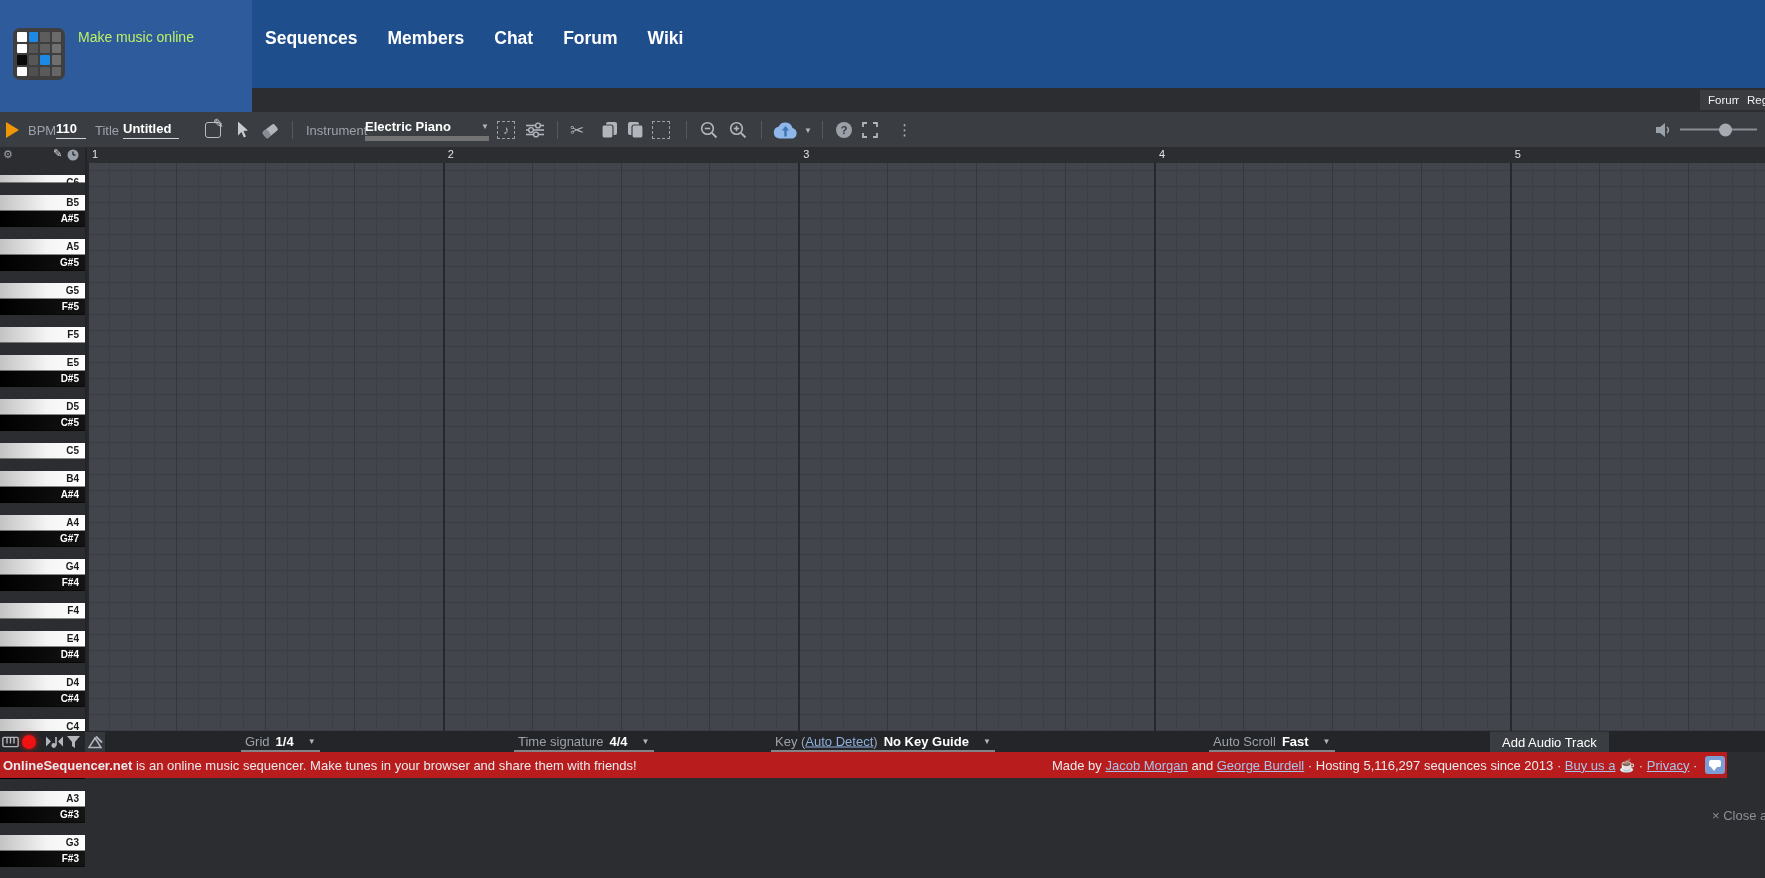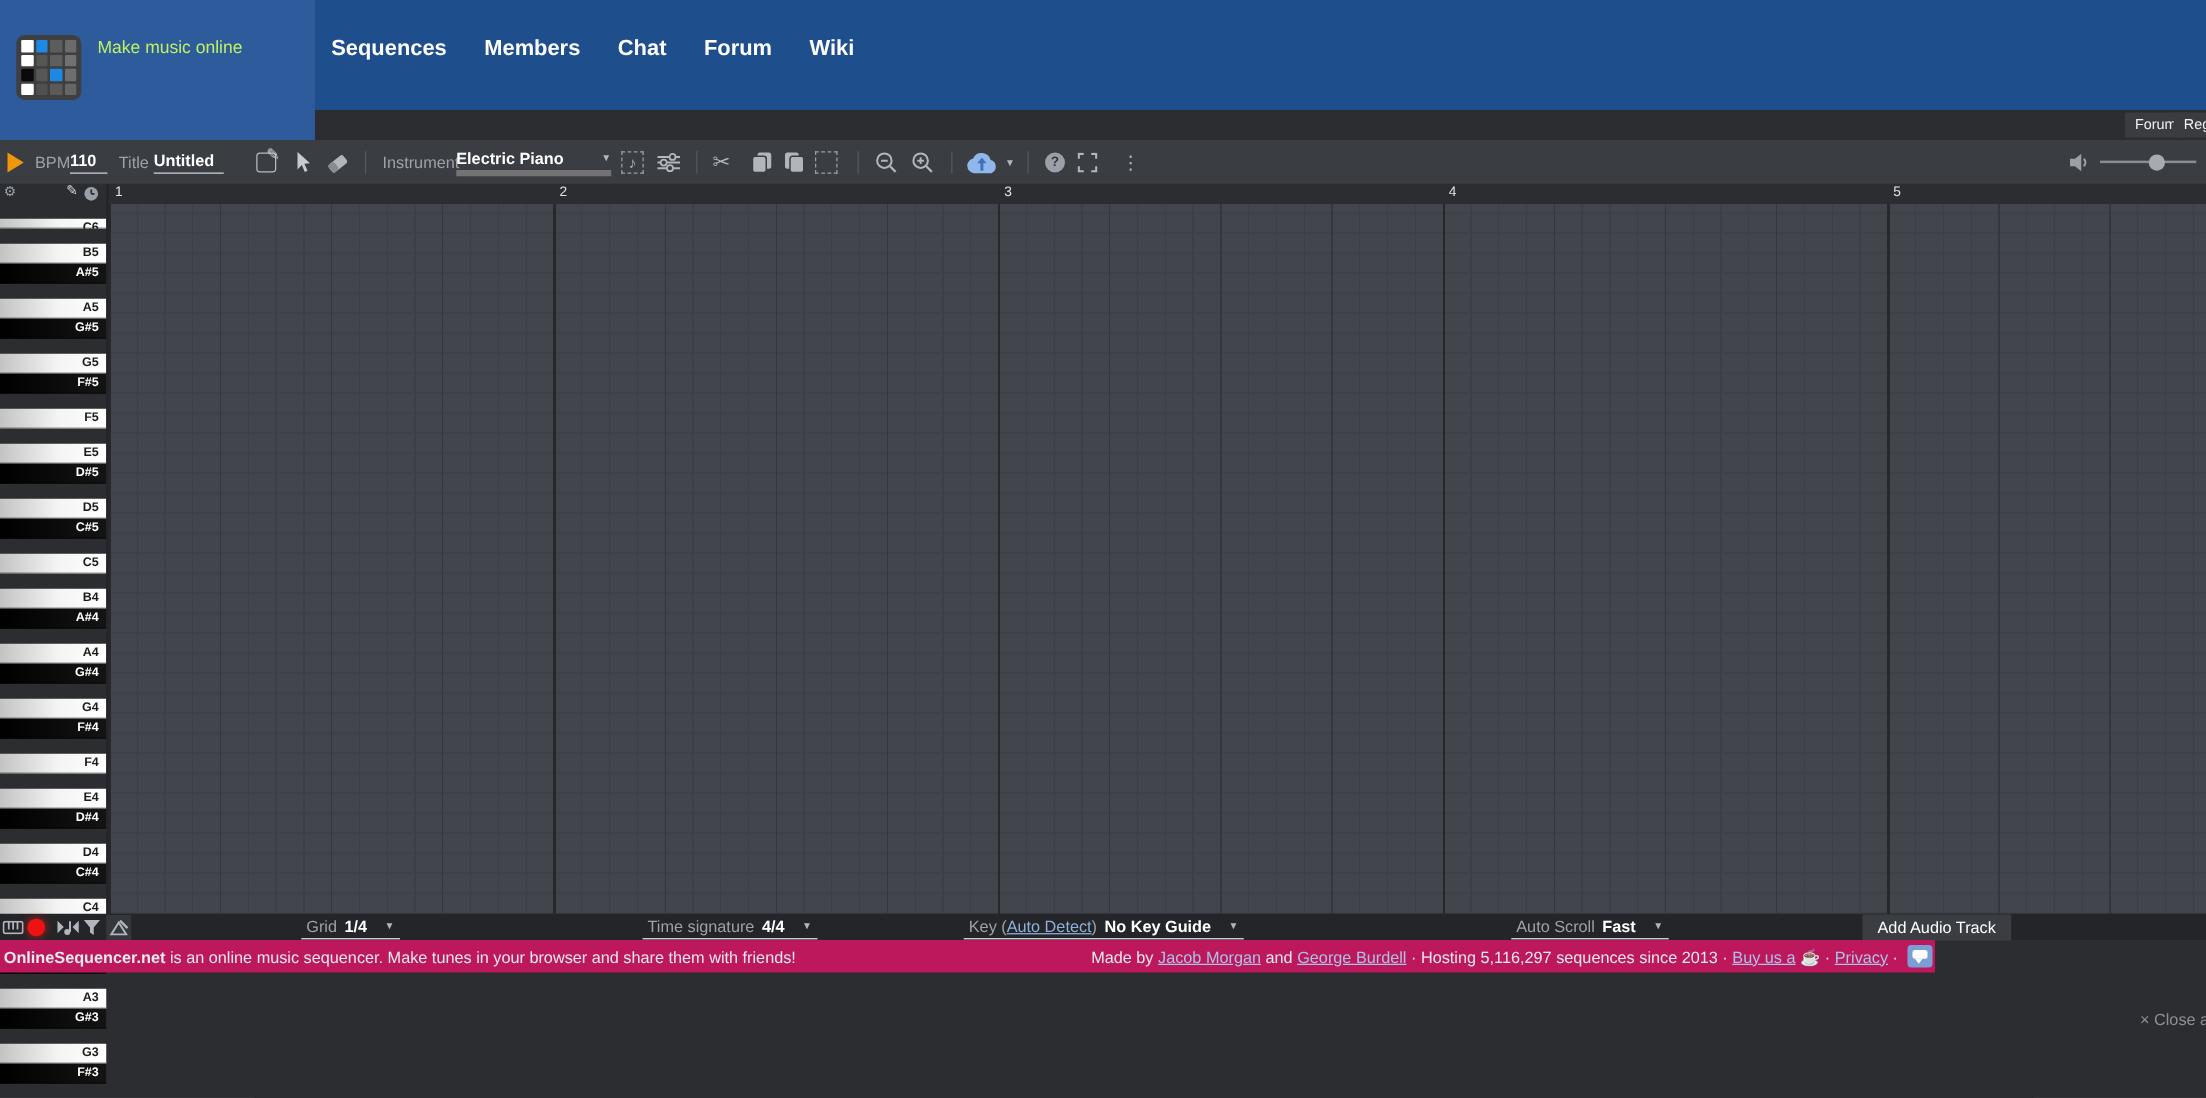--- a/index.html
+++ b/index.html
@@ -109,21 +109,21 @@
   .bt-group .caret { margin-left:8px; align-self:center; }
   .grp-grid { left:241px; }
   .grp-timesig { left:514px; }
   .grp-key { left:771px; }
   .key-link { color:#8fb0dc; text-decoration:underline; font-size:13px; cursor:pointer; }
   .grp-autoscroll { left:1209px; }
   .add-audio-btn { left:1490px; height:21px; background:#3a3d42; border:none; color:#ffffff; font-size:13px;
                    font-family:"Liberation Sans",sans-serif; padding:0 12px; cursor:pointer; }
 
   
-  .footer { position:absolute; left:0; top:752px; width:1548px; height:26px; background:#be185d;
+  .footer { position:absolute; left:0; top:752px; width:1727px; height:26px; background:#b91c1c;
             display:flex; align-items:center; justify-content:space-between; color:#e8eaed; font-size:13px; z-index:4; }
   .footer .f-left { padding-left:3px; white-space:pre; }
   .footer .f-right { display:flex; align-items:center; white-space:pre; padding-right:2px; }
   .footer b { font-weight:bold; }
   .f-link { color:#a9c3e8; text-decoration:underline; cursor:pointer; }
   .chat-icon { position:relative; width:20px; height:18px; background:#7b9fd4; border-radius:3px; margin-left:4px; flex:0 0 auto; }
   .chat-icon::before { content:""; position:absolute; left:4px; top:4px; width:12px; height:7px; background:#ffffff; border-radius:2px; }
   .chat-icon::after { content:""; position:absolute; left:6px; top:11px; border-left:3px solid transparent; border-right:3px solid transparent; border-top:4px solid #ffffff; }
 
   
@@ -319,21 +319,21 @@
     <div class="key black"><span>F#5</span></div>
     <div class="key white"><span>F5</span></div>
     <div class="key white"><span>E5</span></div>
     <div class="key black"><span>D#5</span></div>
     <div class="key white"><span>D5</span></div>
     <div class="key black"><span>C#5</span></div>
     <div class="key white"><span>C5</span></div>
     <div class="key white"><span>B4</span></div>
     <div class="key black"><span>A#4</span></div>
     <div class="key white"><span>A4</span></div>
-    <div class="key black"><span>G#4</span></div>
+    <div class="key black"><span>G#7</span></div>
     <div class="key white"><span>G4</span></div>
     <div class="key black"><span>F#4</span></div>
     <div class="key white"><span>F4</span></div>
     <div class="key white"><span>E4</span></div>
     <div class="key black"><span>D#4</span></div>
     <div class="key white"><span>D4</span></div>
     <div class="key black"><span>C#4</span></div>
     <div class="key white"><span>C4</span></div>
     <div class="key white"><span>B3</span></div>
     <div class="key black"><span>A#3</span></div>

